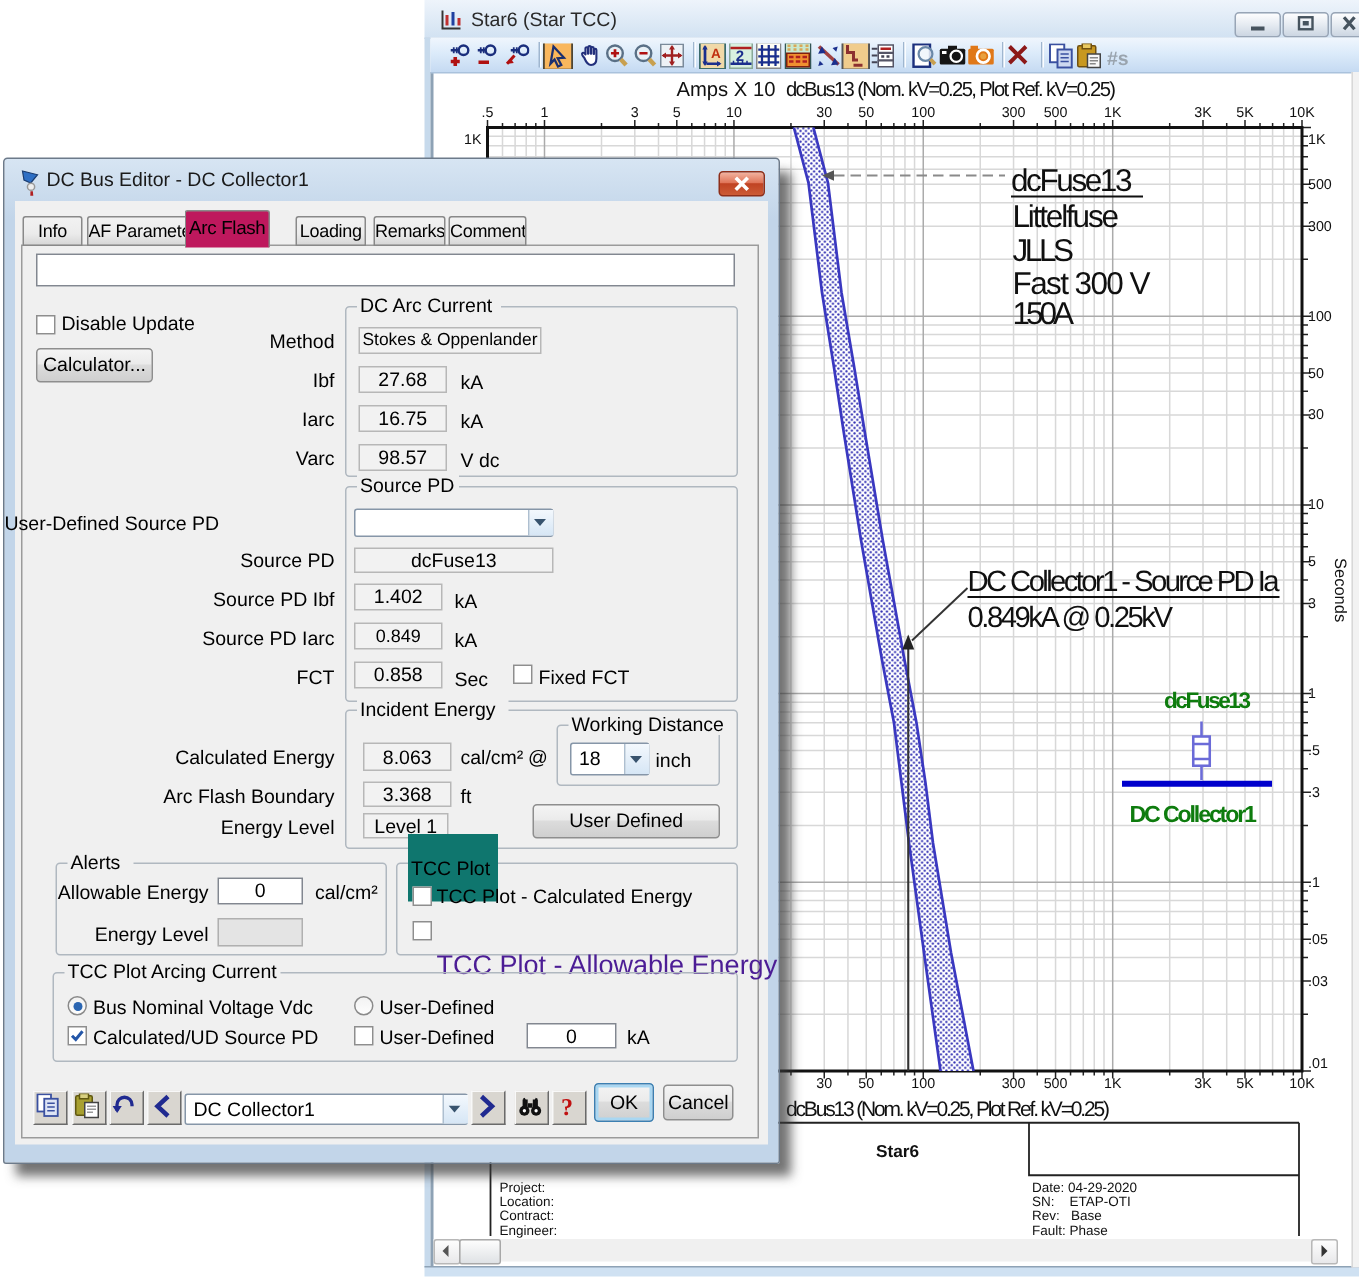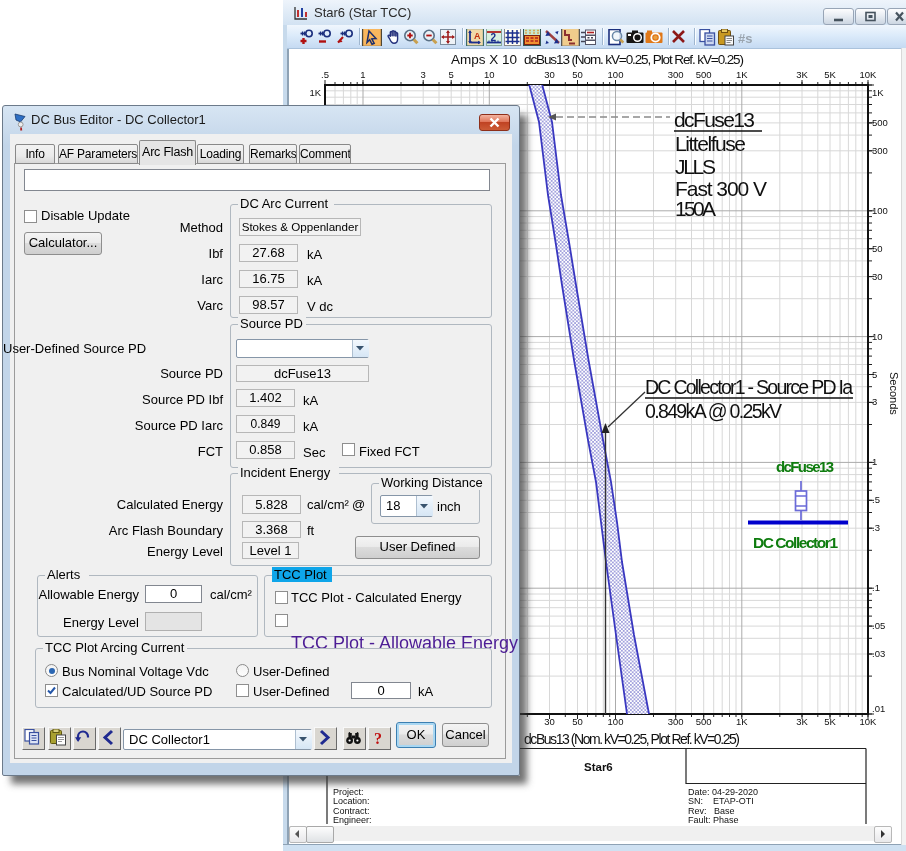--- a/index.html
+++ b/index.html
@@ -297,21 +297,21 @@
       </svg>
 <div style="position:absolute;left:29px;top:7px;font-size:13px;color:#1a1a1a">DC Bus Editor - DC Collector1</div>
 <div style="position:absolute;left:477px;top:9px;width:31px;height:17px;background:linear-gradient(#f2b3a0,#e0765a 45%,#c04323 50%,#cc5b36);border:1px solid #8e2f1a;border-radius:3px;box-sizing:border-box"></div>
 <svg style="position:absolute;left:487px;top:12px" width="11" height="11" viewBox="0 0 11 11">
         <path d="M1.5 1.5l8 8M9.5 1.5l-8 8" stroke="#fff" stroke-width="2.4"></path>
       </svg>
 <div style="position:absolute;left:8px;top:29px;width:502px;height:629px;background:#f0f0f0"></div>
 <div style="position:absolute;left:12px;top:58px;width:490px;height:594px;background:#f0f0f0;border:1px solid #9b9b9b"></div>
 <div style="position:absolute;left:13px;top:39px;width:40px;height:20px;background:linear-gradient(#f2f2f2,#ebebeb 60%,#d7d7d7);border:1px solid #898989;border-radius:2px 2px 0 0;box-sizing:border-box;text-align:center;font-size:12px;line-height:18px;color:#000;white-space:nowrap;overflow:hidden;letter-spacing:-0.2px">Info</div>
 <div style="position:absolute;left:56px;top:39px;width:80px;height:20px;background:linear-gradient(#f2f2f2,#ebebeb 60%,#d7d7d7);border:1px solid #898989;border-radius:2px 2px 0 0;box-sizing:border-box;text-align:center;font-size:12px;line-height:18px;color:#000;white-space:nowrap;overflow:hidden;letter-spacing:-0.2px">AF Parameters</div>
-<div style="position:absolute;left:137px;top:35px;width:57px;height:25px;background:#e5e5e5;border:1px solid #898989;border-bottom:none;border-radius:2px 2px 0 0;box-sizing:border-box;text-align:center;font-size:12.5px;line-height:22px;color:#000;z-index:3;white-space:nowrap;overflow:hidden;letter-spacing:-0.2px">Arc Flash</div>
+<div style="position:absolute;left:121px;top:35px;width:57px;height:25px;background:#be185d;border:1px solid #898989;border-bottom:none;border-radius:2px 2px 0 0;box-sizing:border-box;text-align:center;font-size:12.5px;line-height:22px;color:#000;z-index:3;white-space:nowrap;overflow:hidden;letter-spacing:-0.2px">Arc Flash</div>
 <div style="position:absolute;left:195px;top:39px;width:47px;height:20px;background:linear-gradient(#f2f2f2,#ebebeb 60%,#d7d7d7);border:1px solid #898989;border-radius:2px 2px 0 0;box-sizing:border-box;text-align:center;font-size:12px;line-height:18px;color:#000;white-space:nowrap;overflow:hidden;letter-spacing:-0.2px">Loading</div>
 <div style="position:absolute;left:247px;top:39px;width:48px;height:20px;background:linear-gradient(#f2f2f2,#ebebeb 60%,#d7d7d7);border:1px solid #898989;border-radius:2px 2px 0 0;box-sizing:border-box;text-align:center;font-size:12px;line-height:18px;color:#000;white-space:nowrap;overflow:hidden;letter-spacing:-0.2px">Remarks</div>
 <div style="position:absolute;left:297px;top:39px;width:52px;height:20px;background:linear-gradient(#f2f2f2,#ebebeb 60%,#d7d7d7);border:1px solid #898989;border-radius:2px 2px 0 0;box-sizing:border-box;text-align:center;font-size:12px;line-height:18px;color:#000;white-space:nowrap;overflow:hidden;letter-spacing:-0.2px">Comment</div>
 <div style="position:absolute;left:22px;top:64px;width:466px;height:22px;background:#fff;border:1px solid #828790;box-sizing:border-box;text-align:left;font-size:13px;line-height:20px;color:#000;white-space:nowrap;overflow:hidden"></div>
 <div style="position:absolute;left:22px;top:105px;width:13px;height:13px;background:#fff;border:1px solid #8e8e8e;box-sizing:border-box"></div>
 <div style="position:absolute;left:39px;top:103px;font-size:13px;color:#000;white-space:nowrap">Disable Update</div>
 <div style="position:absolute;left:22px;top:127px;width:78px;height:23px;background:linear-gradient(#f4f4f4,#ebebeb 45%,#dcdcdc 50%,#cfcfcf);border:1px solid #8e8e8e;border-radius:3px;box-sizing:border-box;text-align:center;font-size:13px;line-height:20px;color:#000">Calculator...</div>
 <div style="position:absolute;left:228px;top:99px;width:262px;height:114px;border:1px solid #b0b8c0;border-radius:3px;box-sizing:border-box"></div>
       <div style="position:absolute;left:236px;top:91px;width:92px;background:#f0f0f0;font-size:13px;color:#000;padding:0 2px;white-space:nowrap">DC Arc Current</div>
 <div style="position:absolute;left:1px;top:115px;width:220px;text-align:right;font-size:13px;color:#000;white-space:nowrap">Method</div>
@@ -342,21 +342,21 @@
 <div style="position:absolute;left:234px;top:310px;width:59px;height:18px;background:#f2f2f2;border:1px solid #b7b7b7;box-sizing:border-box;text-align:center;font-size:12px;line-height:16px;color:#000;white-space:nowrap;overflow:hidden">0.849</div>
 <div style="position:absolute;left:301px;top:314px;font-size:13px;color:#000;white-space:nowrap">kA</div>
 <div style="position:absolute;left:1px;top:339px;width:220px;text-align:right;font-size:13px;color:#000;white-space:nowrap">FCT</div>
 <div style="position:absolute;left:234px;top:336px;width:59px;height:18px;background:#f2f2f2;border:1px solid #b7b7b7;box-sizing:border-box;text-align:center;font-size:13px;line-height:16px;color:#000;white-space:nowrap;overflow:hidden">0.858</div>
 <div style="position:absolute;left:301px;top:340px;font-size:13px;color:#000;white-space:nowrap">Sec</div>
 <div style="position:absolute;left:340px;top:338px;width:13px;height:13px;background:#fff;border:1px solid #8e8e8e;box-sizing:border-box"></div>
 <div style="position:absolute;left:357px;top:339px;font-size:13px;color:#000;white-space:nowrap">Fixed FCT</div>
 <div style="position:absolute;left:228px;top:368px;width:262px;height:93px;border:1px solid #b0b8c0;border-radius:3px;box-sizing:border-box"></div>
       <div style="position:absolute;left:236px;top:360px;width:97px;background:#f0f0f0;font-size:13px;color:#000;padding:0 2px;white-space:nowrap">Incident Energy</div>
 <div style="position:absolute;left:1px;top:392px;width:220px;text-align:right;font-size:13px;color:#000;white-space:nowrap">Calculated Energy</div>
-<div style="position:absolute;left:240px;top:390px;width:59px;height:19px;background:#f2f2f2;border:1px solid #b7b7b7;box-sizing:border-box;text-align:center;font-size:13px;line-height:17px;color:#000;white-space:nowrap;overflow:hidden">5.828</div>
+<div style="position:absolute;left:240px;top:390px;width:59px;height:19px;background:#f2f2f2;border:1px solid #b7b7b7;box-sizing:border-box;text-align:center;font-size:13px;line-height:17px;color:#000;white-space:nowrap;overflow:hidden">8.063</div>
 <div style="position:absolute;left:305px;top:392px;font-size:13px;color:#000;white-space:nowrap">cal/cm²</div>
 <div style="position:absolute;left:350px;top:392px;font-size:13px;color:#000;white-space:nowrap">@</div>
 <div style="position:absolute;left:369px;top:378px;width:109px;height:41px;border:1px solid #b0b8c0;border-radius:3px;box-sizing:border-box"></div>
       <div style="position:absolute;left:377px;top:370px;width:100px;background:#f0f0f0;font-size:13px;color:#000;padding:0 2px;white-space:nowrap">Working Distance</div>
 <div style="position:absolute;left:378px;top:390px;width:53px;height:22px;background:#fff;border:1px solid #8696a8;border-radius:2px;box-sizing:border-box;font-size:13px;line-height:20px;padding-left:5px;color:#000">18</div>
       <div style="position:absolute;left:414px;top:391px;width:16px;height:20px;background:linear-gradient(#f3f8fd,#d6e6f5);border-left:1px solid #aebfd0"></div>
       <svg style="position:absolute;left:418px;top:398.5px" width="9" height="6">
         <path d="M0 0h8L4 4.6z" fill="#38536e"></path>
       </svg>
 <div style="position:absolute;left:435px;top:394px;font-size:13px;color:#000;white-space:nowrap">inch</div>
@@ -367,21 +367,21 @@
 <div style="position:absolute;left:240px;top:437px;width:57px;height:17px;background:#f2f2f2;border:1px solid #b7b7b7;box-sizing:border-box;text-align:center;font-size:13px;line-height:15px;color:#000;white-space:nowrap;overflow:hidden">Level 1</div>
 <div style="position:absolute;left:353px;top:431px;width:125px;height:23px;background:linear-gradient(#f4f4f4,#ebebeb 45%,#dcdcdc 50%,#cfcfcf);border:1px solid #8e8e8e;border-radius:3px;box-sizing:border-box;text-align:center;font-size:13px;line-height:20px;color:#000">User Defined</div>
 <div style="position:absolute;left:35px;top:470px;width:221px;height:62px;border:1px solid #b0b8c0;border-radius:3px;box-sizing:border-box"></div>
       <div style="position:absolute;left:43px;top:462px;width:40px;background:#f0f0f0;font-size:13px;color:#000;padding:0 2px;white-space:nowrap">Alerts</div>
 <div style="position:absolute;left:-83px;top:482px;width:220px;text-align:right;font-size:13px;color:#000;white-space:nowrap">Allowable Energy</div>
 <div style="position:absolute;left:143px;top:480px;width:57px;height:18px;background:#fff;border:1px solid #828790;box-sizing:border-box;text-align:center;font-size:13px;line-height:16px;color:#000;white-space:nowrap;overflow:hidden">0</div>
 <div style="position:absolute;left:208px;top:482px;font-size:13px;color:#000;white-space:nowrap">cal/cm²</div>
 <div style="position:absolute;left:-83px;top:510px;width:220px;text-align:right;font-size:13px;color:#000;white-space:nowrap">Energy Level</div>
 <div style="position:absolute;left:143px;top:507px;width:57px;height:19px;background:#e4e4e4;border:1px solid #b0b0b0;box-sizing:border-box;text-align:center;font-size:13px;line-height:17px;color:#000;white-space:nowrap;overflow:hidden"></div>
 <div style="position:absolute;left:262px;top:470px;width:228px;height:62px;border:1px solid #b0b8c0;border-radius:3px;box-sizing:border-box"></div>
-      <div style="position:absolute;left:270px;top:462px;width:56px;background:#0ea5e9;font-size:13px;color:#000;padding:0 2px;white-space:nowrap">TCC Plot</div>
+      <div style="position:absolute;left:270px;top:451px;width:56px;background:#0f766e;font-size:13px;color:#000;padding:15px 2px;white-space:nowrap">TCC Plot</div>
 <div style="position:absolute;left:273px;top:486px;width:13px;height:13px;background:#fff;border:1px solid #8e8e8e;box-sizing:border-box"></div>
 <div style="position:absolute;left:289px;top:485px;font-size:13px;color:#000;white-space:nowrap">TCC Plot - Calculated Energy</div>
 <div style="position:absolute;left:273px;top:509px;width:13px;height:13px;background:#fff;border:1px solid #8e8e8e;box-sizing:border-box"></div>
 <div style="position:absolute;left:289px;top:528px;font-size:18px;color:#4c1d95;white-space:nowrap">TCC Plot - Allowable Energy</div>
 <div style="position:absolute;left:33px;top:543px;width:457px;height:60px;border:1px solid #b0b8c0;border-radius:3px;box-sizing:border-box"></div>
       <div style="position:absolute;left:41px;top:535px;width:140px;background:#f0f0f0;font-size:13px;color:#000;padding:0 2px;white-space:nowrap">TCC Plot Arcing Current</div>
 <div style="position:absolute;left:43px;top:559px;width:13px;height:13px;background:linear-gradient(#f2f2f2,#fdfdfd);border:1px solid #8a8a8a;border-radius:50%;box-sizing:border-box"></div>
       <div style="position:absolute;left:46.5px;top:562.5px;width:6px;height:6px;background:#2b66b2;border-radius:50%"></div>
 <div style="position:absolute;left:60px;top:559px;font-size:13px;color:#000;white-space:nowrap">Bus Nominal Voltage Vdc</div>
 <div style="position:absolute;left:234px;top:559px;width:13px;height:13px;background:linear-gradient(#f2f2f2,#fdfdfd);border:1px solid #8a8a8a;border-radius:50%;box-sizing:border-box"></div>

